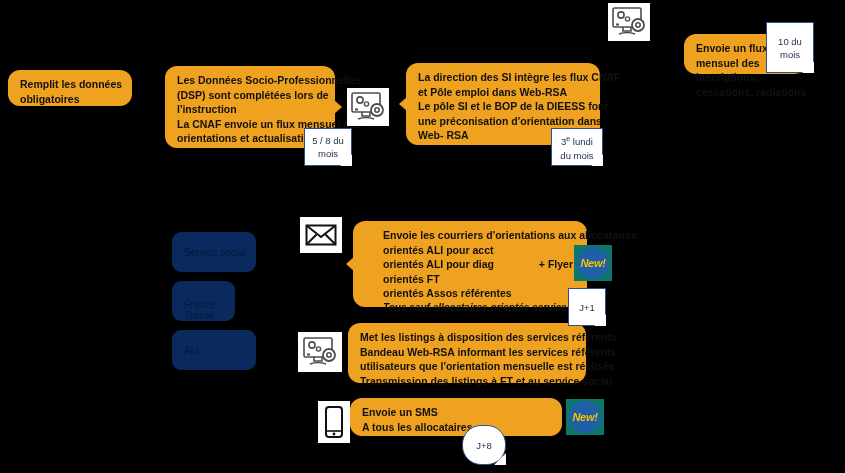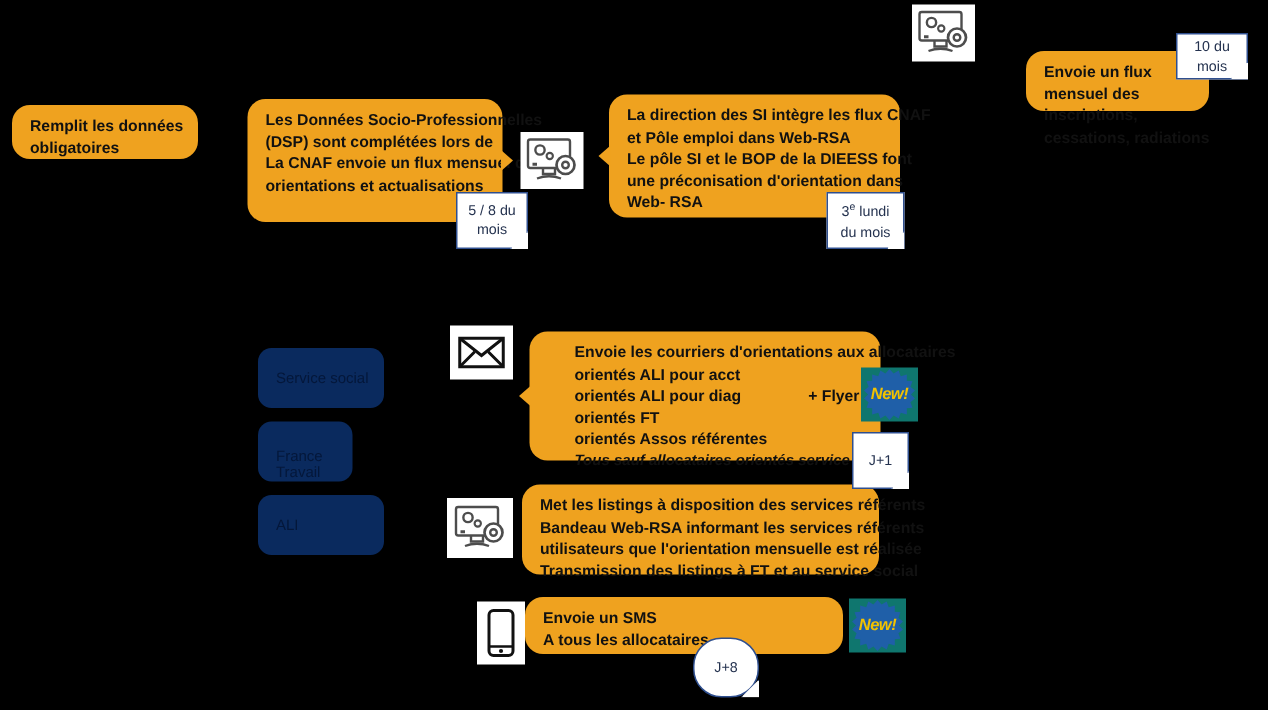--- a/index.html
+++ b/index.html
@@ -150,20 +150,21 @@
 <div id="canvas">
 
   <div class="callout" style="left:8px; top:70px; width:124px; height:36px;">
     <div class="ln bold">Remplit les données</div>
     <div class="ln bold">obligatoires</div>
   </div>
 
   <div class="callout tail-right" style="left:165px; top:66px; width:170px; height:82px;">
     <div class="ln bold">Les Données Socio-Professionnelles</div>
     <div class="ln bold">(DSP) sont complétées lors de</div>
+    <div class="ln bold">l'instruction</div>
     <div class="ln bold">La CNAF envoie un flux mensuel des</div>
     <div class="ln bold">orientations et actualisations</div>
   </div>
 
   <div class="note" style="left:304px; top:128px; width:48px; height:38px;">
     <div>5 / 8 du</div>
     <div>mois</div>
     <div class="foldshape"></div>
   </div>
 
@@ -209,21 +210,21 @@
     </svg>
   </div>
 
   <div class="callout" style="left:684px; top:34px; width:122px; height:40px;">
     <div class="ln bold">Envoie un flux</div>
     <div class="ln bold">mensuel des</div>
     <div class="ln bold">inscriptions,</div>
     <div class="ln bold">cessations, radiations</div>
   </div>
 
-  <div class="note" style="left:784px; top:22px; width:48px; height:31px;">
+  <div class="note" style="left:766px; top:22px; width:48px; height:51px;">
     <div>10 du</div>
     <div>mois</div>
     <div class="foldshape"></div>
   </div>
 
   <div class="actorbox" style="left:172px; top:232px; width:84px; height:40px;">
     <span>Service social</span>
   </div>
   <div class="actorbox" style="left:172px; top:281px; width:63px; height:40px;align-items:flex-end;">
     <span>France Travail</span>

